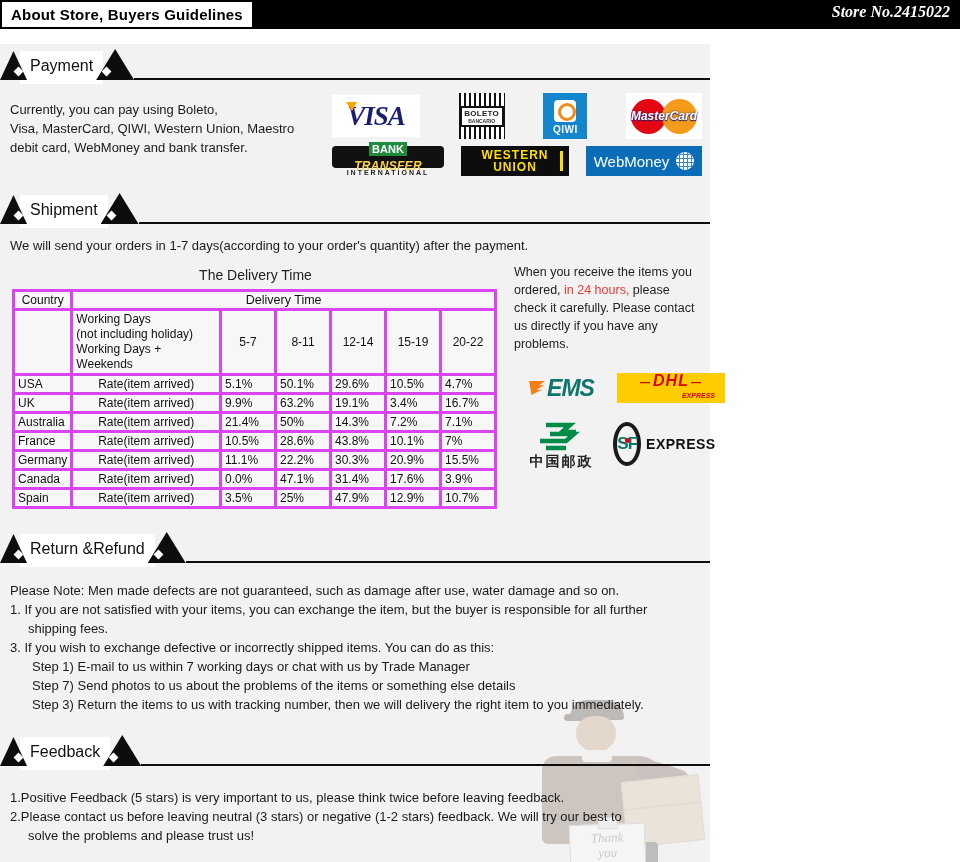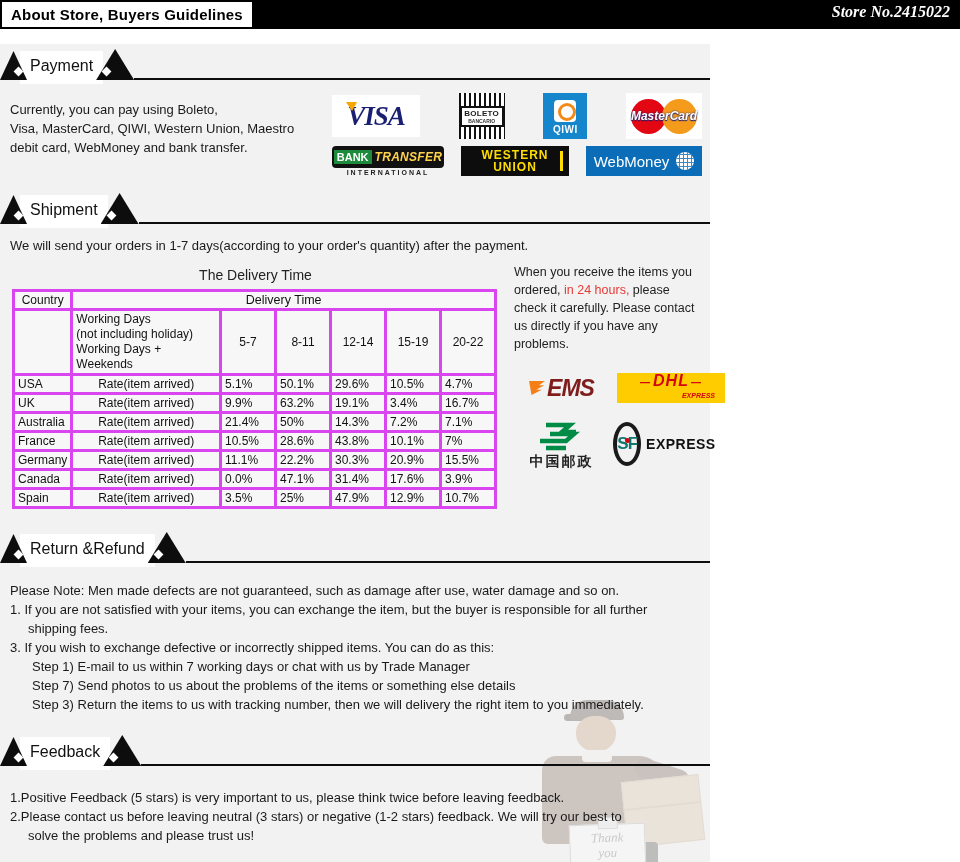--- a/index.html
+++ b/index.html
@@ -53,21 +53,21 @@
                    border:3px solid #f28a1a; }
   .qiwi-text { color:#fff; font-size:10px; font-weight:bold; margin-top:2px; letter-spacing:.5px; }
   .mastercard { width:76px; height:46px; background:#fff; }
   .mc-red, .mc-orange { position:absolute; top:6px; width:35px; height:35px; border-radius:50%; }
   .mc-red { left:5px; background:#e30613; }
   .mc-orange { right:5px; background:#f49b1c; }
   .mc-text { position:relative; z-index:2; color:#fff; font-style:italic; font-weight:bold; font-size:12px;
              text-shadow:0 0 2px #1a1f71, 0 1px 1px #1a1f71; }
   .bt-wrap { width:112px; text-align:center; }
   .banktransfer { height:22px; background:#111; border-radius:4px; display:flex; 
-                  justify-content:center; gap:3px; padding:0 3px; }
+                  justify-content:center; gap:3px; padding:0 3px;flex-direction:column; }
   .bt-bank { background:#1e8a3c; color:#fff; font-weight:bold; font-size:11px; padding:1px 3px; }
   .bt-transfer { color:#ffd24d; font-style:italic; font-weight:bold; font-size:12px; letter-spacing:.3px; }
   .bt-intl { font-size:7px; letter-spacing:2px; color:#222; margin-top:1px; font-weight:bold; }
   .wu { width:108px; height:30px; background:#0d0d0d; flex-direction:column; line-height:12px; }
   .wu span { color:#ffdd00; font-weight:bold; font-size:12px; letter-spacing:1px; }
   .wu::after { content:""; position:absolute; right:6px; top:5px; bottom:5px; width:3px; background:#ffdd00; }
   .webmoney { width:116px; height:30px; background:#0b6db7; gap:7px; }
   .webmoney .wm-text { color:#fff; font-size:15px; }
   .wm-globe { width:18px; height:18px; border-radius:50%; background:#fff; position:relative; overflow:hidden; }
   .wm-globe::before { content:""; position:absolute; inset:0;
@@ -90,21 +90,21 @@
   td.rate { padding-left:7px; width:55px; }
 
   .ship-right { width:200px; padding:0 0 0 15px; }
   .ship-right p { font-size:12.5px; line-height:18px; color:#222; }
   .red { color:#e53935; }
   .carriers { display:grid; grid-template-columns:95px 95px; gap:14px 8px; margin-top:20px; }
   .carrier { display:flex; align-items:center; justify-content:center; }
   .ems { gap:2px; }
   .ems-wing { width:16px; height:14px; background:#f57f17;
               clip-path:polygon(0 0,100% 0,62% 30%,95% 30%,45% 62%,80% 62%,15% 100%); }
-  .ems-text { color:#7f1d1d; font-style:italic; font-weight:bold; font-size:23px; letter-spacing:-1px; }
+  .ems-text { color:#0f766e; font-style:italic; font-weight:bold; font-size:23px; letter-spacing:-1px; }
   .dhl { width:108px; height:30px; background:#ffcc00; flex-direction:column; line-height:13px; }
   .dhl-text { color:#d40511; font-style:italic; font-weight:bold; font-size:16px; letter-spacing:1px; }
   .dhl-text::before, .dhl-text::after { content:"—"; color:#d40511; font-size:10px; margin:0 2px; }
   .dhl-sub { color:#d40511; font-style:italic; font-size:7px; font-weight:bold; align-self:flex-end;
              margin-right:10px; }
   .cnpost { flex-direction:column; gap:2px; }
   .cnpost-text { font-size:14px; color:#222; letter-spacing:2px; font-weight:bold; }
   .sf { gap:5px; }
   .sf-circle { position:relative; width:44px; height:44px; border:4px solid #1a1a1a; border-radius:50%;
                display:flex; align-items:center; justify-content:center; font-weight:bold; font-size:17px;

